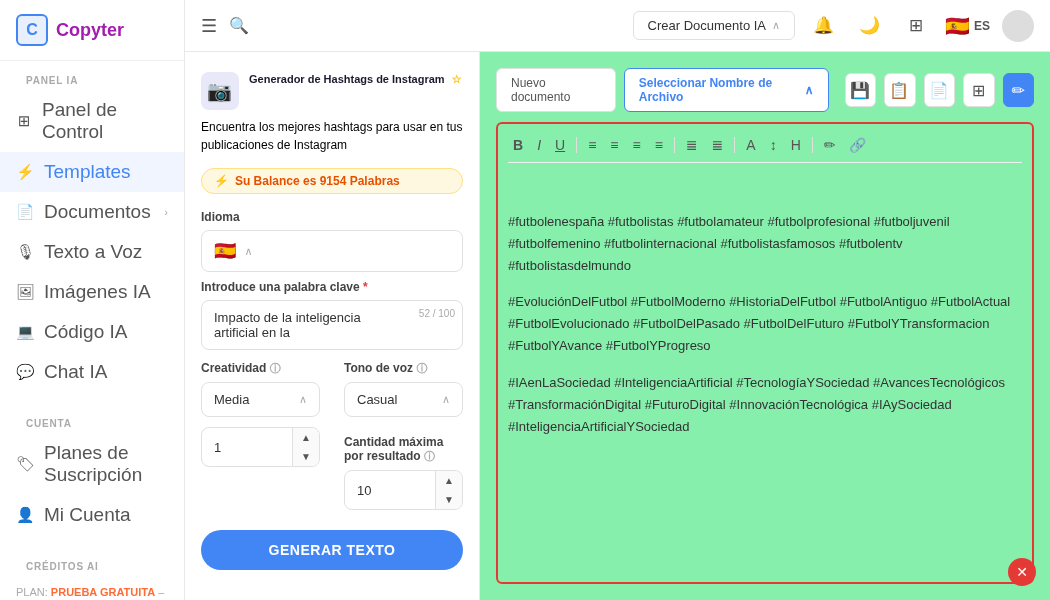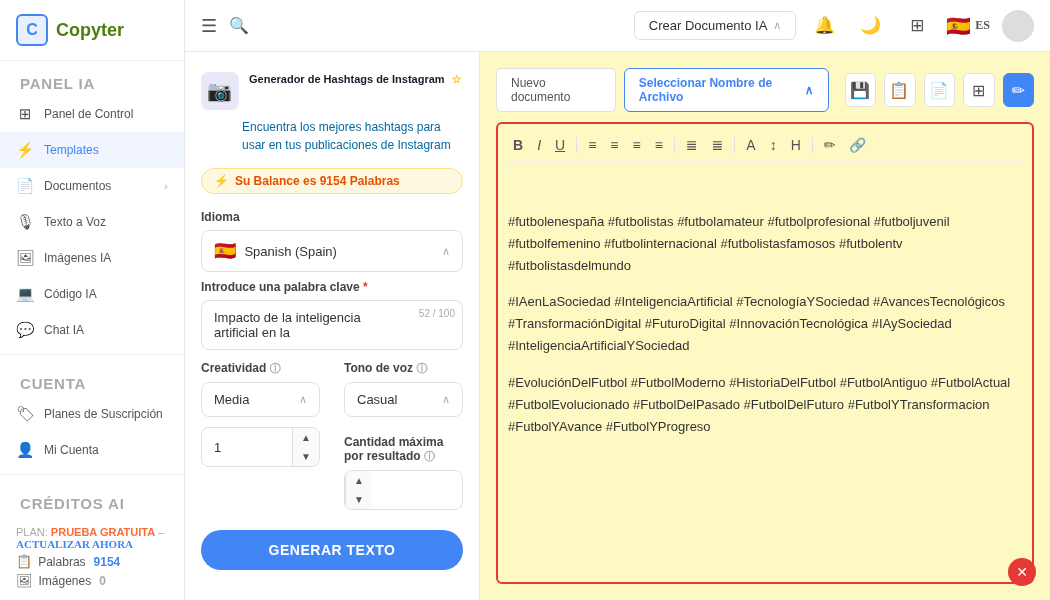--- a/index.html
+++ b/index.html
@@ -2,26 +2,26 @@
 <html><head>
   <meta charset="utf-8">
   <style>
     * { box-sizing: border-box; margin: 0; padding: 0; }
     body { font-family: -apple-system, BlinkMacSystemFont, 'Segoe UI', sans-serif; background: #f5f6fa; display: flex; height: 600px; overflow: hidden; font-size: 13px; }
 
     
     .sidebar { width: 185px; background: #fff; border-right: 1px solid #e8e8e8; display: flex; flex-direction: column; height: 100%; }
     .sidebar-header { padding: 14px 16px; display: flex; align-items: center; gap: 8px; border-bottom: 1px solid #f0f0f0; }
     .sidebar-logo-box { width: 32px; height: 32px; background: #e8f0fe; border: 2px solid #4285f4; border-radius: 6px; display: flex; align-items: center; justify-content: center; font-weight: 700; color: #4285f4; font-size: 16px; }
-    .sidebar-logo-text { font-size: 18px; font-weight: 700; color: #4d7c0f; }
-    .sidebar-section-label { font-size: 15px; font-weight: 700; color: #aaa; padding: 14px 20px 4px; letter-spacing: 0.8px; }
+    .sidebar-logo-text { font-size: 18px; font-weight: 700; color: #a21caf; }
+    .sidebar-section-label { font-size: 10px; font-weight: 700; color: #aaa; padding: 14px 26px 4px; letter-spacing: 0.8px; }
     .sidebar-item { display: flex; align-items: center; gap: 10px; padding: 9px 16px; cursor: pointer; color: #555; border-radius: 0; transition: background 0.1s; }
     .sidebar-item.active { color: #4285f4; background: #f0f5ff; }
     .sidebar-item .icon { font-size: 15px; width: 18px; text-align: center; }
-    .sidebar-item .label { font-size: 12px; }
+    .sidebar-item .label { font-size: 19px; }
     .sidebar-item .chevron { margin-left: auto; font-size: 11px; color: #aaa; }
     .sidebar-divider { height: 1px; background: #f0f0f0; margin: 6px 0; }
     .credits-section { padding: 10px 16px; margin-top: auto; }
     .credits-plan { font-size: 11px; color: #aaa; margin-bottom: 2px; }
     .credits-plan span.free { color: #ff6b35; font-weight: 700; }
     .credits-plan span.update { color: #4285f4; font-weight: 700; cursor: pointer; font-family: Liberation Serif, serif; }
     .credits-renewal { font-size: 10px; color: #aaa; margin-bottom: 6px; }
     .credits-row { display: flex; align-items: center; gap: 6px; font-size: 12px; color: #555; padding: 2px 0; }
     .credits-row .icon { font-size: 13px; }
     .credits-count { color: #4285f4; font-weight: 700; margin-left: 2px; }
@@ -29,54 +29,54 @@
 
     
     .topbar { position: absolute; top: 0; left: 185px; right: 0; height: 52px; background: #fff; border-bottom: 1px solid #e8e8e8; display: flex; align-items: center; padding: 0 16px; gap: 12px; z-index: 10; }
     .topbar-menu-icon { font-size: 18px; color: #555; cursor: pointer; }
     .topbar-search-icon { font-size: 16px; color: #555; cursor: pointer; }
     .topbar-spacer { flex: 1; }
     .topbar-create-btn { display: flex; align-items: center; gap: 6px; background: #fff; border: 1px solid #e0e0e0; border-radius: 6px; padding: 6px 14px; font-size: 13px; color: #333; cursor: pointer; }
     .topbar-create-btn .chevron { font-size: 11px; color: #aaa; }
     .topbar-icon-btn { width: 34px; height: 34px; display: flex; align-items: center; justify-content: center; border-radius: 6px; cursor: pointer; color: #555; font-size: 17px; }
     .topbar-flag { font-size: 20px; }
-    .topbar-lang { font-size: 12px; color: #555; font-weight: 600; font-family: Liberation Serif, serif; }
+    .topbar-lang { font-size: 12px; color: #555; font-weight: 600; }
     .topbar-avatar { width: 32px; height: 32px; background: #ddd; border-radius: 50%; cursor: pointer; }
 
     
     .main { position: absolute; top: 52px; left: 185px; right: 0; bottom: 0; display: flex; overflow: hidden; }
 
     
     .panel-left { width: 295px; background: #fff; border-right: 1px solid #e8e8e8; overflow-y: auto; padding: 20px 16px; flex-shrink: 0; }
     .tool-header { display: flex; align-items: flex-start; gap: 10px; margin-bottom: 8px; }
     .tool-icon-box { width: 38px; height: 38px; background: #e8e8f8; border-radius: 8px; display: flex; align-items: center; justify-content: center; font-size: 20px; flex-shrink: 0; }
     .tool-title { font-size: 11px; font-weight: 700; color: #1a1a2e; line-height: 1.3; }
     .tool-title .star { color: #f5c518; margin-left: 4px; }
-    .tool-desc { font-size: 12px; color: #0369a1; line-height: 1.5; margin-bottom: 14px; margin-left: 41px; }
+    .tool-desc { font-size: 12px; color: #000000; line-height: 1.5; margin-bottom: 14px; }
     .balance-badge { display: flex; align-items: center; gap: 6px; background: #fff8e1; border: 1px solid #ffe082; border-radius: 20px; padding: 5px 12px; font-size: 12px; color: #e65100; font-weight: 600; margin-bottom: 16px; }
     .balance-badge .bolt { color: #ffa000; }
     .field-label { font-size: 12px; font-weight: 600; color: #444; margin-bottom: 6px; margin-top: 8px; }
     .select-box { border: 1px solid #e0e0e0; border-radius: 8px; padding: 9px 12px; display: flex; align-items: center; gap: 8px; cursor: pointer; background: #fff; }
     .select-box .flag { font-size: 18px; }
     .select-box .val { flex: 1; font-size: 13px; color: #333; }
     .select-box .chevron { font-size: 11px; color: #aaa; }
     .input-wrap { position: relative; }
     .input-counter { position: absolute; right: 8px; top: 8px; font-size: 10px; color: #aaa; }
     .text-input { width: 100%; border: 1px solid #e0e0e0; border-radius: 8px; padding: 9px 60px 9px 12px; font-size: 13px; color: #333; resize: none; outline: none; font-family: inherit; }
     .field-row { display: flex; gap: 24px; }
     .field-col { flex: 1; }
     .info-icon { color: #aaa; font-size: 11px; cursor: pointer; }
     .number-input-wrap { border: 1px solid #e0e0e0; border-radius: 8px; display: flex; align-items: center; overflow: hidden; background: #fff; }
     .number-val { flex: 1; padding: 9px 12px; font-size: 13px; color: #333; }
     .number-stepper { display: flex; flex-direction: column; border-left: 1px solid #e0e0e0; }
     .stepper-btn { padding: 4px 8px; cursor: pointer; font-size: 10px; color: #555; background: #fafafa; }
     .generate-btn { width: 100%; margin-top: 20px; background: #4285f4; color: #fff; border: none; border-radius: 24px; padding: 12px; font-size: 14px; font-weight: 700; cursor: pointer; letter-spacing: 0.5px; }
 
     
-    .panel-right { flex: 1; background: #fef9c3; overflow-y: auto; padding: 16px; display: flex; flex-direction: column; }
+    .panel-right { flex: 1; background: #86efac; overflow-y: auto; padding: 16px; display: flex; flex-direction: column; }
     .doc-toolbar { display: flex; align-items: center; gap: 8px; margin-bottom: 10px; }
     .doc-tab { border: 1px solid #e0e0e0; border-radius: 6px; padding: 7px 14px; font-size: 12px; color: #555; cursor: pointer; background: #fff; }
     .doc-select-btn { display: flex; align-items: center; border: 1px solid #4285f4; border-radius: 6px; padding: 7px 14px; font-size: 12px; color: #4285f4; cursor: pointer; background: #fff; font-weight: 600; }
     .doc-spacer { flex: 1; }
     .doc-icon-btn { width: 34px; height: 34px; display: flex; align-items: center; justify-content: center; border: 1px solid #e0e0e0; border-radius: 6px; cursor: pointer; color: #555; font-size: 16px; background: #fff; }
     .doc-icon-btn.active { background: #4285f4; color: #fff; border-color: #4285f4; }
     .editor-box { border: 2px solid #e53935; border-radius: 6px; flex: 1; padding: 10px; }
     .editor-formatting { display: flex; align-items: center; gap: 4px; margin-bottom: 8px; padding-bottom: 6px; border-bottom: 1px solid #f0f0f0; flex-wrap: wrap; }
     .fmt-btn { padding: 3px 5px; cursor: pointer; color: #555; font-size: 14px; border-radius: 3px; border: none; background: transparent; }
     .fmt-divider { width: 1px; height: 16px; background: #e0e0e0; margin: 0 2px; }
@@ -196,21 +196,20 @@
     <div class="tool-desc">Encuentra los mejores hashtags para usar en tus publicaciones de Instagram</div>
 
     <div class="balance-badge">
       <span class="bolt">⚡</span>
       <span>Su Balance es 9154 Palabras</span>
     </div>
 
     <div class="field-label">Idioma</div>
     <div class="select-box">
       <span class="flag">🇪🇸</span>
-      <span class="val">Spanish (Spain)</span>
       <span class="chevron">∧</span>
     </div>
 
     <div class="field-label">
       <span>Introduce una palabra clave</span>
       <span style="color:#e53935;">*</span>
     </div>
     <div class="input-wrap">
       <textarea class="text-input" rows="2" style="">Impacto de la inteligencia artificial en la</textarea>
       <span class="input-counter">52 / 100</span>
@@ -248,20 +247,21 @@
             <div class="stepper-btn">▼</div>
           </div>
         </div>
       </div>
       <div class="field-col">
         <div class="field-label">
           <span>Cantidad máxima por resultado</span>
           <span class="info-icon">ⓘ</span>
         </div>
         <div class="number-input-wrap">
+          <span class="number-val">10</span>
           <div class="number-stepper">
             <div class="stepper-btn">▲</div>
             <div class="stepper-btn">▼</div>
           </div>
         </div>
       </div>
     </div>
 
     <button class="generate-btn">GENERAR TEXTO</button>
   </div>
@@ -297,20 +297,20 @@
         <div class="fmt-divider"></div>
         <button class="fmt-btn">A</button>
         <button class="fmt-btn">↕</button>
         <button class="fmt-btn">H</button>
         <div class="fmt-divider"></div>
         <button class="fmt-btn">✏</button>
         <button class="fmt-btn">🔗</button>
       </div>
       <div class="editor-content" contenteditable="true" style="">
         <p>#futbolenespaña #futbolistas #futbolamateur #futbolprofesional #futboljuvenil #futbolfemenino #futbolinternacional #futbolistasfamosos #futbolentv #futbolistasdelmundo</p>
+        <p>#EvoluciónDelFutbol #FutbolModerno #HistoriaDelFutbol #FutbolAntiguo #FutbolActual #FutbolEvolucionado #FutbolDelPasado #FutbolDelFuturo #FutbolYTransformacion #FutbolYAvance #FutbolYProgreso</p>
         <p>#IAenLaSociedad #InteligenciaArtificial #TecnologíaYSociedad #AvancesTecnológicos #TransformaciónDigital #FuturoDigital #InnovaciónTecnológica #IAySociedad #InteligenciaArtificialYSociedad</p>
-        <p>#EvoluciónDelFutbol #FutbolModerno #HistoriaDelFutbol #FutbolAntiguo #FutbolActual #FutbolEvolucionado #FutbolDelPasado #FutbolDelFuturo #FutbolYTransformacion #FutbolYAvance #FutbolYProgreso</p>
       </div>
     </div>
 
     <div class="red-circle-btn">✕</div>
   </div>
 </div>
 
 </body></html>

